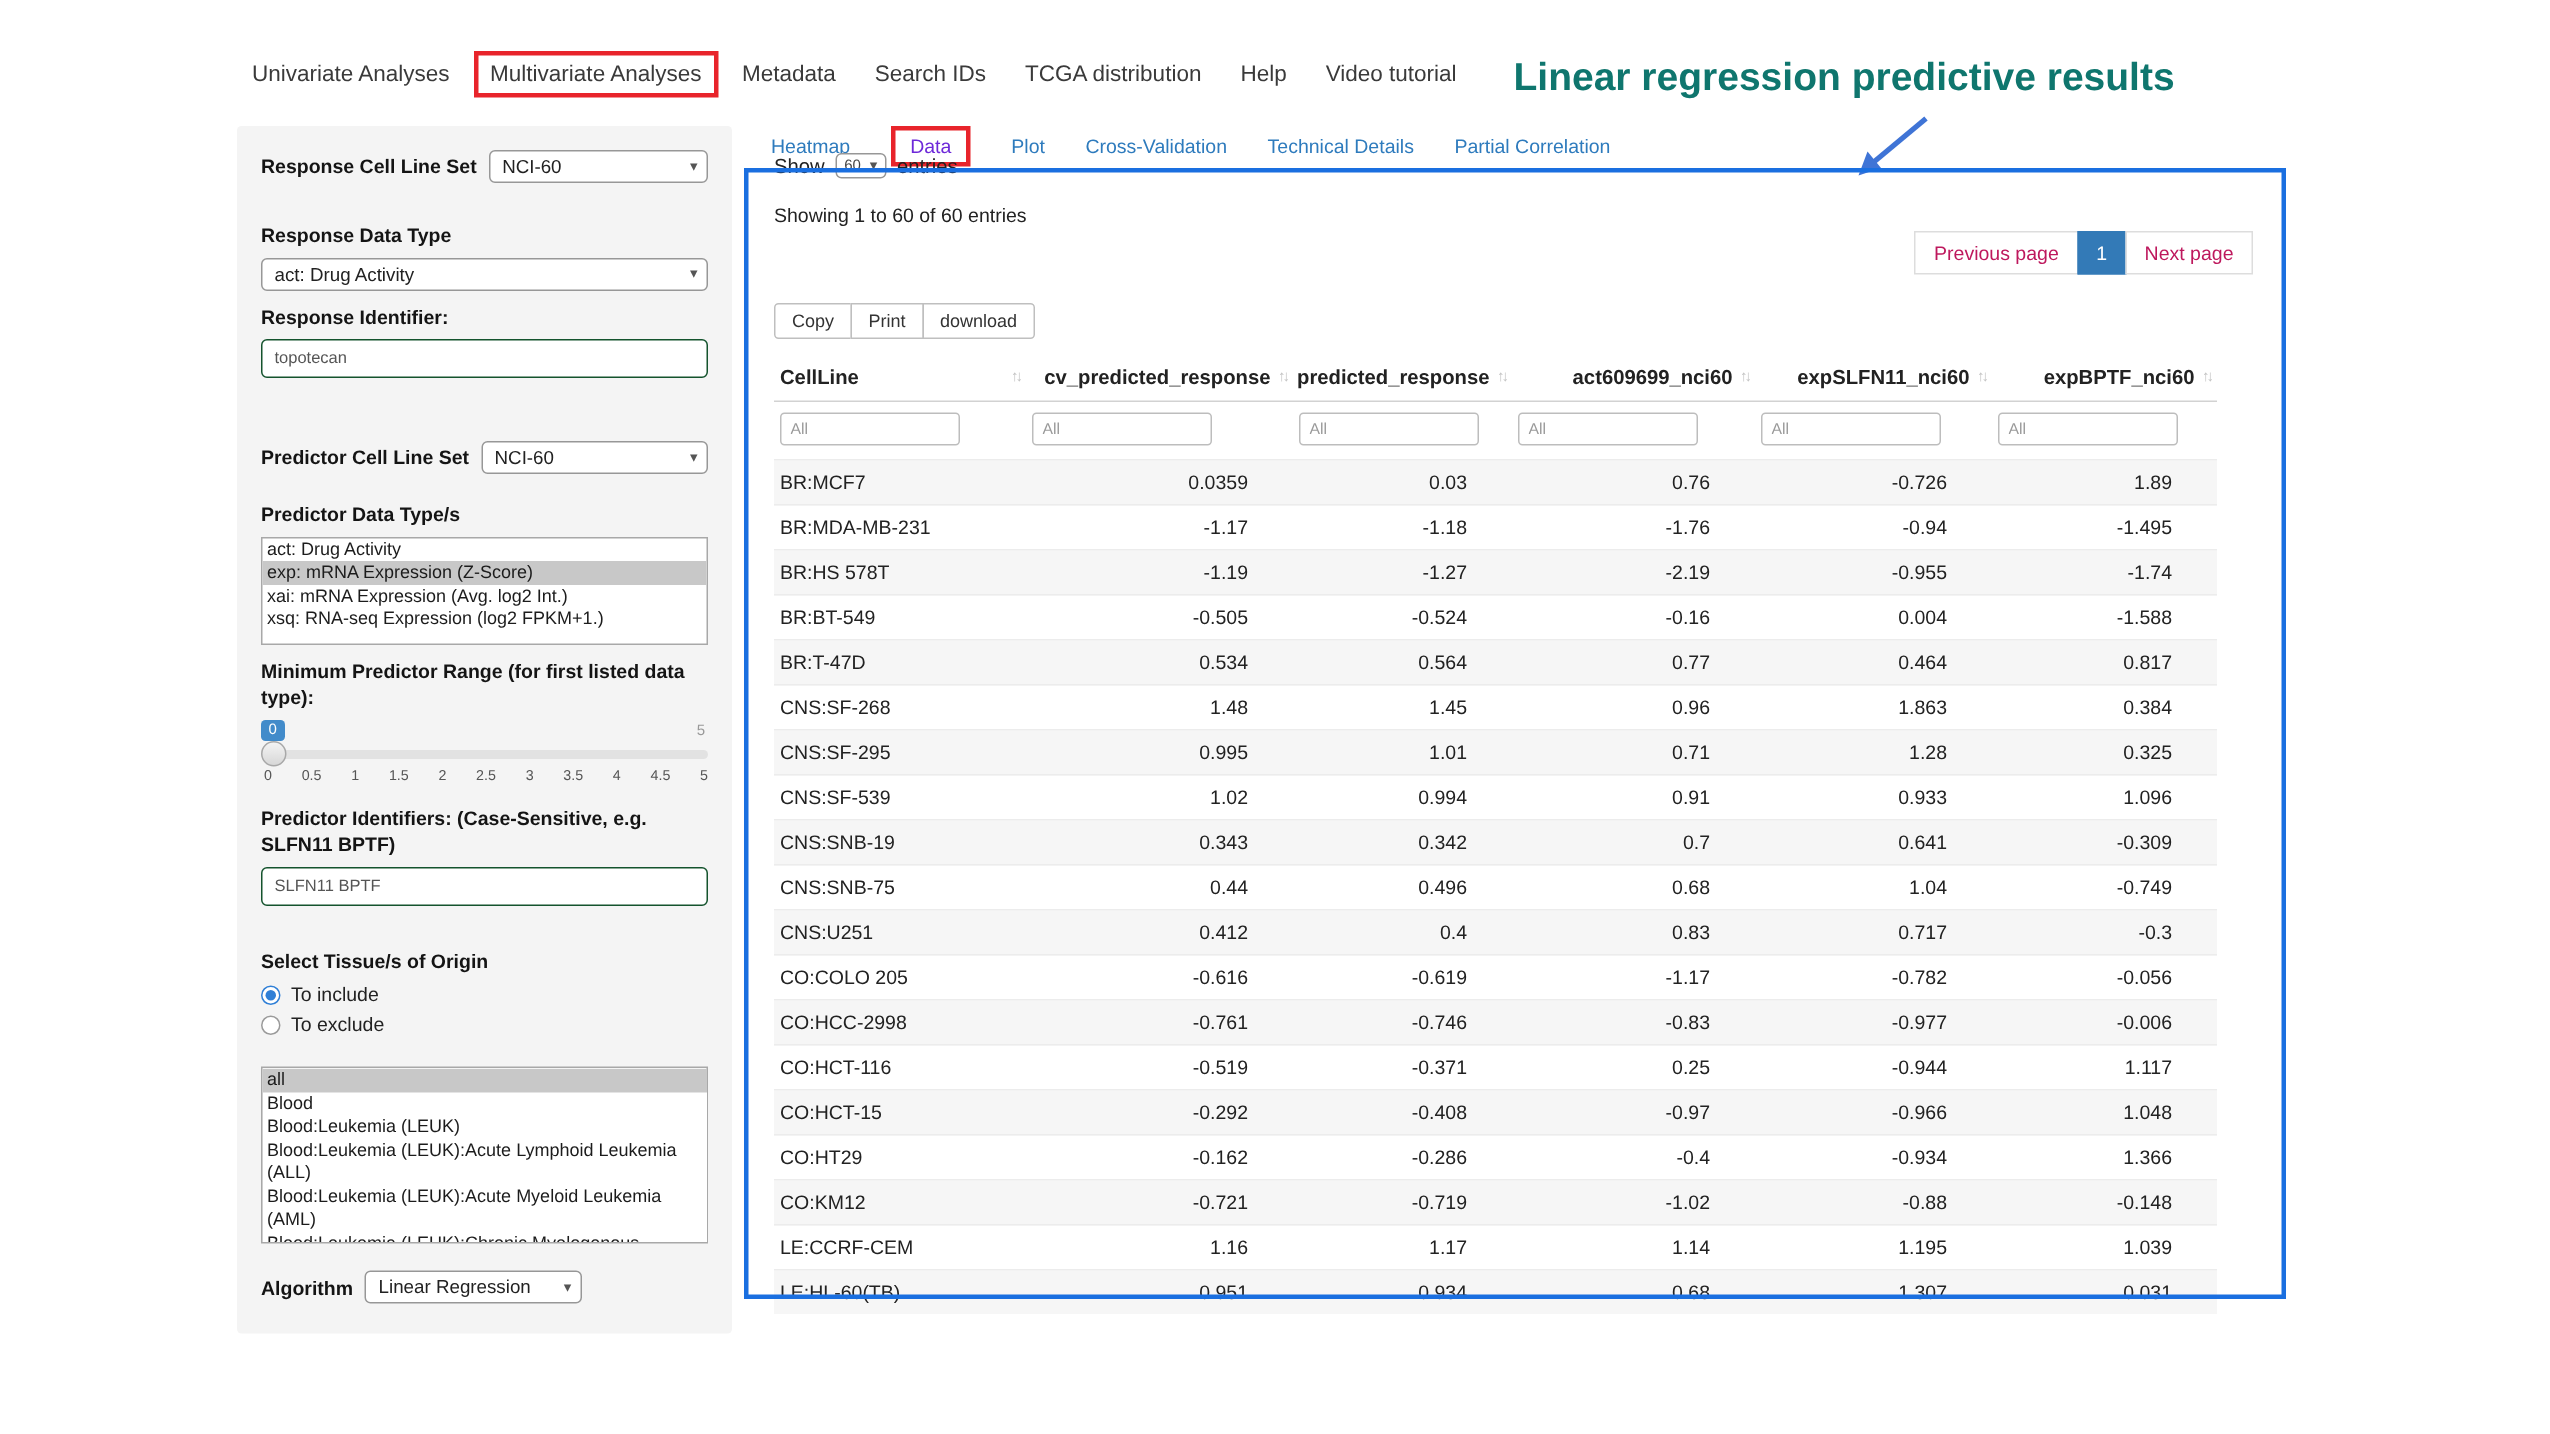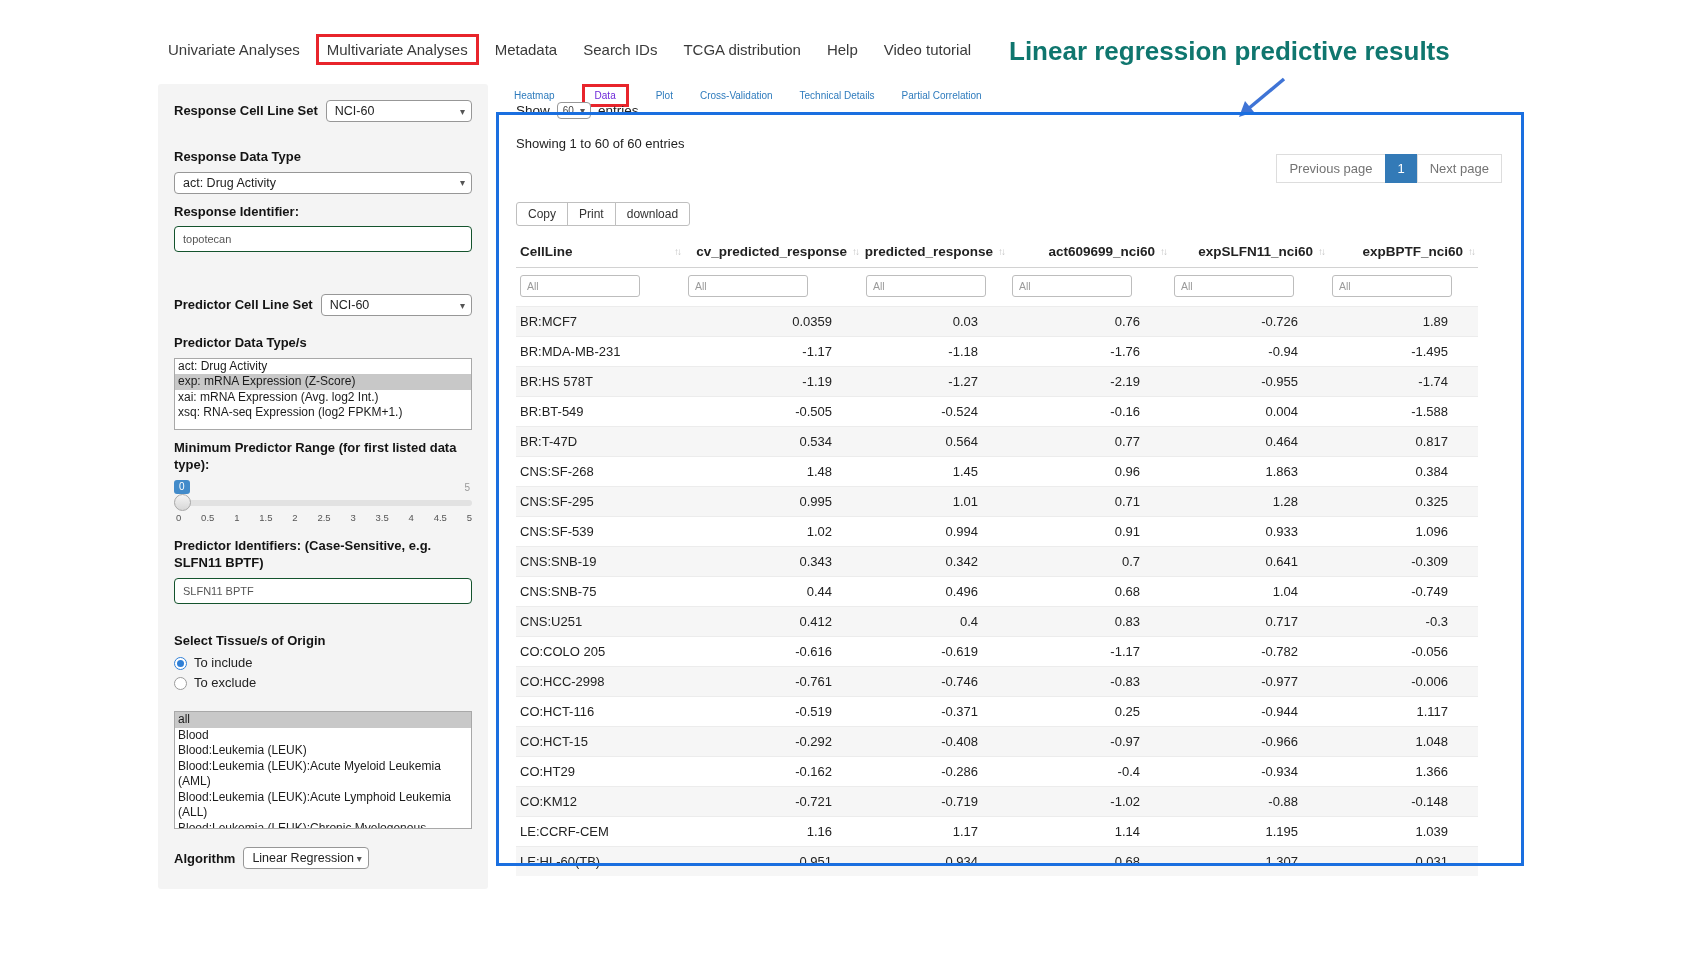--- a/index.html
+++ b/index.html
@@ -15,21 +15,21 @@
   
   .annotation-title { position:absolute; left:1009px; top:36px; font-size:26px; font-weight:bold; color:#0f766e; white-space:nowrap; }
   .annotation-arrow { position:absolute; left:1230px; top:74px; }
   .blue-box { position:absolute; left:496px; top:112px; width:1028px; height:754px; border:3px solid #1a6fe0; pointer-events:none; z-index:10; }
 
   
   .sidebar { position:absolute; left:158px; top:84px; width:330px; background:#f4f4f4; border-radius:3px; padding:16px 16px 20px; }
   .field-label { font-weight:bold; font-size:13px; color:#141414; margin-bottom:6px; line-height:1.35; }
   .inline-field { display:flex; align-items:center; gap:8px; }
   .inline-field .field-label { margin-bottom:0; }
-  .select { display:inline-flex; align-items:center; justify-content:space-between; gap:3px; border:1px solid #979797; border-radius:4px; background:#fff; padding:3px 6px 3px 8px; font-size:12.5px; color:#222; cursor:default; }
+  .select { display:inline-flex; align-items:center; justify-content:space-between; gap:22px; border:1px solid #979797; border-radius:4px; background:#fff; padding:3px 6px 3px 8px; font-size:12.5px; color:#222; cursor:default; }
   .select .chev { font-size:10px; color:#555; }
   .select.grow { flex:1; }
   .select.full { width:100%; display:flex; }
   .text-input { width:100%; border:1px solid #14532d; border-radius:4px; padding:6px 8px; font-size:11px; color:#555; background:#fff; }
   .gap-lg { margin-bottom:26px; } .gap-md { margin-bottom:18px; } .gap-sm { margin-bottom:9px; }
   .listbox { background:#fff; border:1px solid #a8a8a8; overflow-y:scroll; font-size:12px; color:#1c1c1c; }
   .listbox.nowrap .lb-option { white-space:nowrap; }
   .lb-option { padding:0 3px; line-height:15.5px; }
   .lb-option.selected { background:#c8c8c8; }
   #predictor-listbox { height:72px; }
@@ -41,32 +41,32 @@
   .slider-track { position:absolute; top:20px; left:0; right:0; height:6px; background:#e2e2e2; border-radius:3px; }
   .slider-handle { position:absolute; top:14px; left:0; width:17px; height:17px; border-radius:50%; background:linear-gradient(#f4f4f4,#d7d7d7); border:1px solid #a8a8a8; }
   .slider-ticks { position:absolute; top:32px; left:2px; right:0; display:flex; justify-content:space-between; font-size:9.5px; color:#555; }
 
   .radio-row { display:flex; align-items:flex-end; gap:7px; font-size:13px; margin:5px 0; }
   .radio { width:13px; height:13px; border:1px solid #9a9a9a; border-radius:50%; background:#fff; position:relative; flex:none; }
   .radio.checked { border-color:#2f7fd6; }
   .radio.checked::after { content:""; position:absolute; inset:2px; border-radius:50%; background:#2f7fd6; }
 
   
-  .tab-bar { position:absolute; left:514px; top:84px; display:flex; align-items:center; gap:27px; font-size:10px; }
+  .tab-bar { position:absolute; left:514px; top:84px; display:flex; align-items:center; gap:27px; font-size:13px; }
   .tab { color:#2e7bbd; white-space:nowrap; }
   .tab.active { color:#6d28d9; }
   .tab.red-box-sm { border:3px solid #e8242b; padding:3px 10px; }
 
   
   .content { position:absolute; left:500px; top:102px; width:1020px; padding:0 16px; }
   .show-row { display:flex; align-items:center; gap:7px; font-size:13.5px; }
   .select.small { font-size:10px; padding:2px 5px; gap:6px; color:#444; }
   .showing-text { font-size:13px; margin-top:17px; }
   .pagination { position:absolute; top:52px; right:18px; display:flex; font-size:13px; }
-  .page-btn { padding:6px 12px; border:1px solid #ddd; background:#fff; color:#737373; margin-left:-1px; }
+  .page-btn { padding:6px 12px; border:1px solid #ddd; background:#fff; color:#be185d; margin-left:-1px; }
   .page-btn.active { background:#337ab7; border-color:#337ab7; color:#fff; }
   .export-buttons { display:flex; margin-top:51px; }
   .export-btn { font-size:12px; padding:4px 11px; border:1px solid #bfbfbf; background:#fff; color:#333; margin-right:-1px; cursor:pointer; font-family:inherit; }
   .export-btn:first-child { border-radius:3px 0 0 3px; }
   .export-btn:last-child { border-radius:0 3px 3px 0; }
 
   table.data-table { border-collapse:collapse; table-layout:fixed; width:962px; font-size:13px; margin-top:10px; }
   .data-table th:nth-child(1){ width:168px; } .data-table th:nth-child(2){ width:178px; }
   .data-table th:nth-child(3){ width:146px; } .data-table th:nth-child(4){ width:162px; }
   .data-table th:nth-child(5){ width:158px; } .data-table th:nth-child(6){ width:150px; }
@@ -170,22 +170,22 @@
   <div class="radio-row">
     <span class="radio"></span>
     <span>To exclude</span>
   </div>
 
   <div style="height:16px"></div>
   <div class="listbox gap-md" id="tissue-listbox">
       <div class="lb-option selected">all</div>
       <div class="lb-option">Blood</div>
       <div class="lb-option">Blood:Leukemia (LEUK)</div>
+      <div class="lb-option">Blood:Leukemia (LEUK):Acute Lymphoid Leukemia (ALL)</div>
       <div class="lb-option">Blood:Leukemia (LEUK):Acute Myeloid Leukemia (AML)</div>
-      <div class="lb-option">Blood:Leukemia (LEUK):Acute Lymphoid Leukemia (ALL)</div>
       <div class="lb-option">Blood:Leukemia (LEUK):Chronic Myelogenous Leukemia (CML)</div>
     </div>
 
   <div class="inline-field" style="margin-top:6px">
     <div class="field-label">Algorithm</div>
     <div class="select">
       <span>Linear Regression</span>
       <span class="chev">▾</span>
     </div>
   </div>

